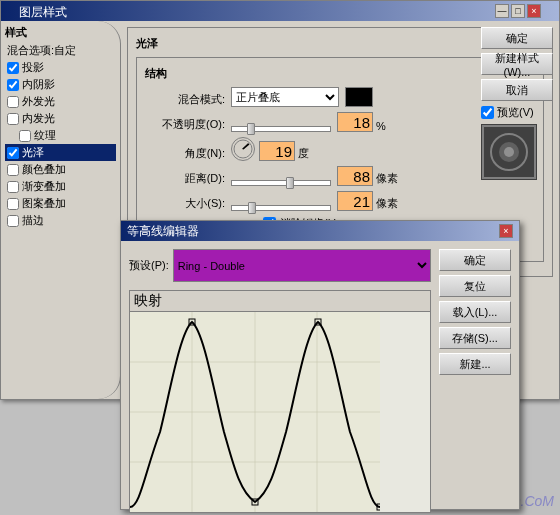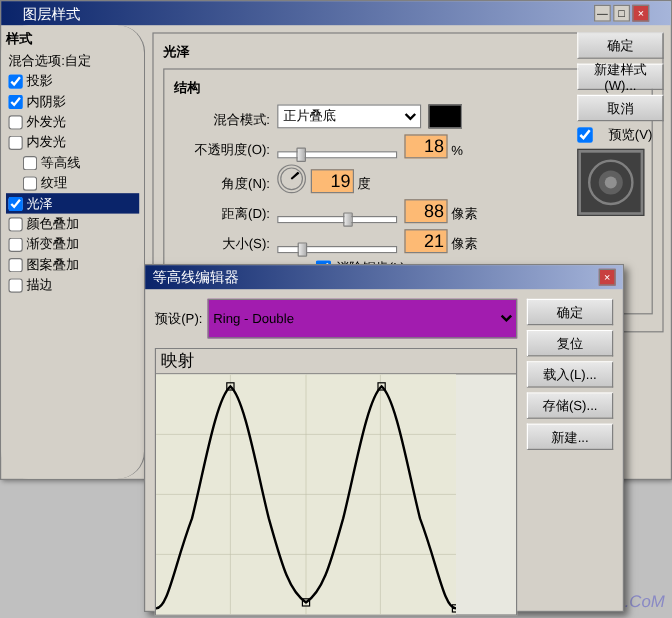--- a/index.html
+++ b/index.html
@@ -176,21 +176,21 @@
       padding: 0 2px;
     }
 
     .unit-label {
       margin-left: 3px;
       font-size: 11px;
       color: #000;
     }
 
     .blend-mode-select {
-      width: 120px;
+      width: 108px;
       height: 20px;
       border: 1px solid #808080;
       background: #fff;
       font-size: 11px;
       margin-right: 6px;
     }
 
     .color-swatch {
       width: 28px;
       height: 20px;
@@ -258,21 +258,21 @@
       cursor: pointer;
       display: flex;
       align-items: center;
       justify-content: center;
       color: #000;
     }
 
     .preview-checkbox-row {
       display: flex;
       align-items: center;
-      gap: 13px;
+      gap: 3px;
       font-size: 11px;
     }
 
     .preview-thumbnail {
       width: 56px;
       height: 56px;
       background: #808080;
       border: 1px solid #404040;
       display: flex;
       align-items: center;
@@ -418,24 +418,20 @@
         <input type="checkbox" checked="" style="">
         <span>内阴影</span>
       </div>
       <div class="style-item">
         <input type="checkbox" style="">
         <span>外发光</span>
       </div>
       <div class="style-item">
         <input type="checkbox" style="">
         <span>内发光</span>
-      </div>
-      <div class="style-item" style="padding-left:14px;">
-        <input type="checkbox" style="">
-        <span>等高线</span>
       </div>
       <div class="style-item" style="padding-left:14px;">
         <input type="checkbox" style="">
         <span>纹理</span>
       </div>
       <div class="style-item selected">
         <input type="checkbox" checked="" style="">
         <span>光泽</span>
       </div>
       <div class="style-item">

